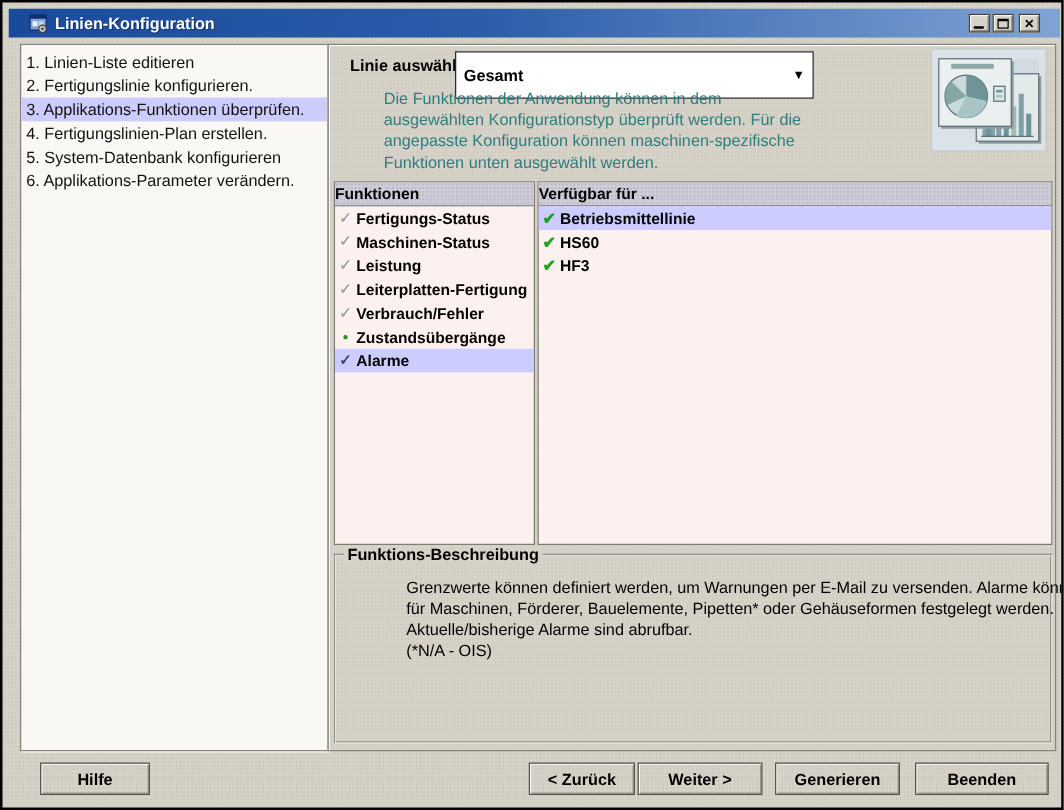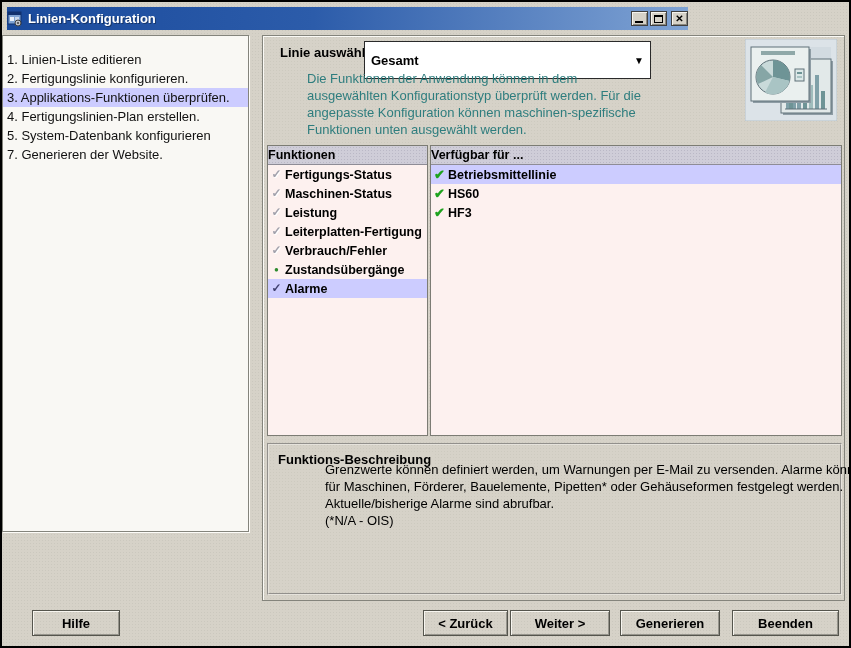--- a/index.html
+++ b/index.html
@@ -5,41 +5,41 @@
   html,body{margin:0;padding:0;background:#808080;}
   *{box-sizing:border-box;font-family:"Liberation Sans",sans-serif;}
   #window{
     position:relative;width:851px;height:648px;
     background:#D6D2C8;border:2px solid #000;
     background-image:radial-gradient(rgba(110,108,96,.10) 1px,transparent 1px);
     background-size:3px 3px;overflow:hidden;
   }
   
   .titlebar{
-    position:absolute;left:5px;top:5px;width:681px;height:23px;
+    position:absolute;left:5px;top:5px;width:841px;height:23px;
     background:linear-gradient(to right,#1A4A9C 0%,#2C5CAA 45%,#7FA3D4 100%);
-    display:flex;align-items:center;padding:0 0;
+    display:flex;align-items:center;padding:0 16px;
   }
   .titlebar .title{color:#fff;font-weight:bold;font-size:13px;margin-left:5px;flex:1;
     text-shadow:1px 1px 0 rgba(0,0,0,.35);}
   .appicon{width:16px;height:16px;flex:0 0 16px;}
   .winbtn{
     width:17px;height:15px;background:#D6D2C8;border:1px solid #404040;
     box-shadow:inset 1px 1px 0 #F6F4EE,inset -1px -1px 0 #8A8880;
     display:flex;align-items:center;justify-content:center;
     margin-left:2px;position:relative;padding:0;font-size:10px;font-weight:bold;color:#000;
   }
   .winbtn.close{margin-left:4px;}
   .glyph-min{position:absolute;left:3px;bottom:2px;width:8px;height:2px;background:#000;}
   .glyph-max{width:9px;height:8px;border:1px solid #000;border-top:2px solid #000;}
   
   .steps-panel{
-    position:absolute;left:0;top:33px;width:247px;height:497px;
+    position:absolute;left:14px;top:33px;width:247px;height:566px;
     background:#F9F8F4;border:1px solid #84847C;
-    box-shadow:1px 1px 0 #FDFCF8;padding-top:14px;
+    box-shadow:1px 1px 0 #FDFCF8;padding-top:4px;
   }
   .step-item{height:19px;line-height:19px;font-size:13px;color:#111;padding-left:4px;
     white-space:nowrap;overflow:hidden;}
   .step-item.active{background:#CCCCFF;}
   
   .main-panel{
     position:absolute;left:260px;top:33px;width:583px;height:566px;
     background:#D6D2C8;border:1px solid #84847C;
     box-shadow:inset 1px 1px 0 #FBFAF6;
     background-image:radial-gradient(rgba(110,108,96,.08) 1px,transparent 1px);
@@ -76,21 +76,21 @@
   .row-icon.check-dark{color:#3F3F6E;font-weight:bold;}
   .row-icon.check-green{color:#1FA31F;font-size:13px;font-weight:bold;}
   .row-icon.dot-green{color:#2E8B2E;font-size:8px;}
   
   .desc-box{
     position:absolute;left:4px;top:407px;width:575px;height:152px;
     border:2px groove #E6E3DC;
   }
   .desc-title{
     position:absolute;left:6px;top:-9px;background:#D6D2C8;padding:0 3px;
-    font-size:13px;font-weight:bold;color:#000;margin-top:16px;
+    font-size:13px;font-weight:bold;color:#000;
   }
   .desc-text{position:absolute;left:8px;top:16px;width:558px;font-size:13px;line-height:17px;color:#000;margin-left:48px;}
   .desc-text div{margin:0;}
   
   .btn{
     position:absolute;top:608px;height:26px;background:#D6D2C8;
     border:1px solid #55554D;
     box-shadow:inset 1px 1px 0 #F8F6F0,inset -1px -1px 0 #96948C;
     font-size:13px;font-weight:bold;color:#000;
     background-image:radial-gradient(rgba(110,108,96,.10) 1px,transparent 1px);
@@ -127,21 +127,21 @@
         <span>✕</span>
       </button>
   </div>
 
   <div class="steps-panel">
     <div class="step-item">1. Linien-Liste editieren</div>
     <div class="step-item">2. Fertigungslinie konfigurieren.</div>
     <div class="step-item active">3. Applikations-Funktionen überprüfen.</div>
     <div class="step-item">4. Fertigungslinien-Plan erstellen.</div>
     <div class="step-item">5. System-Datenbank konfigurieren</div>
-    <div class="step-item">7. Generieren der Website.</div>
+    <div class="step-item">6. Applikations-Parameter verändern.</div>
   </div>
 
   <div class="main-panel">
 
     <span class="combo-label">Linie auswählen:</span>
     <div class="combo">
       <span class="combo-value">Gesamt</span>
       <span class="arrow">▼</span>
     </div>
 

